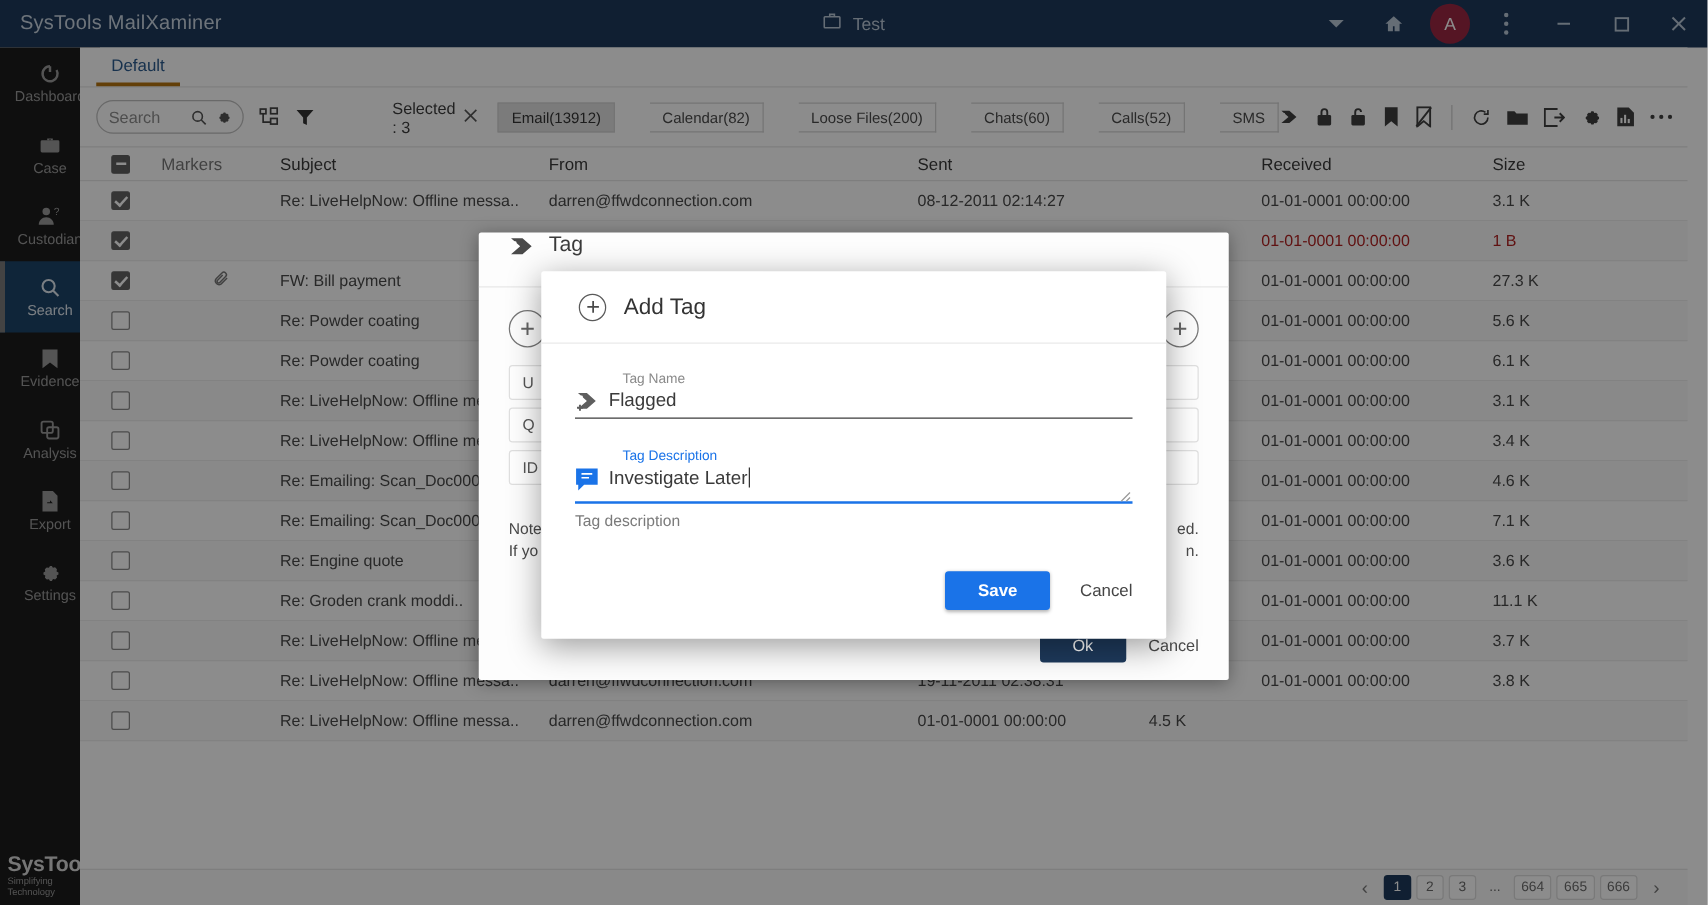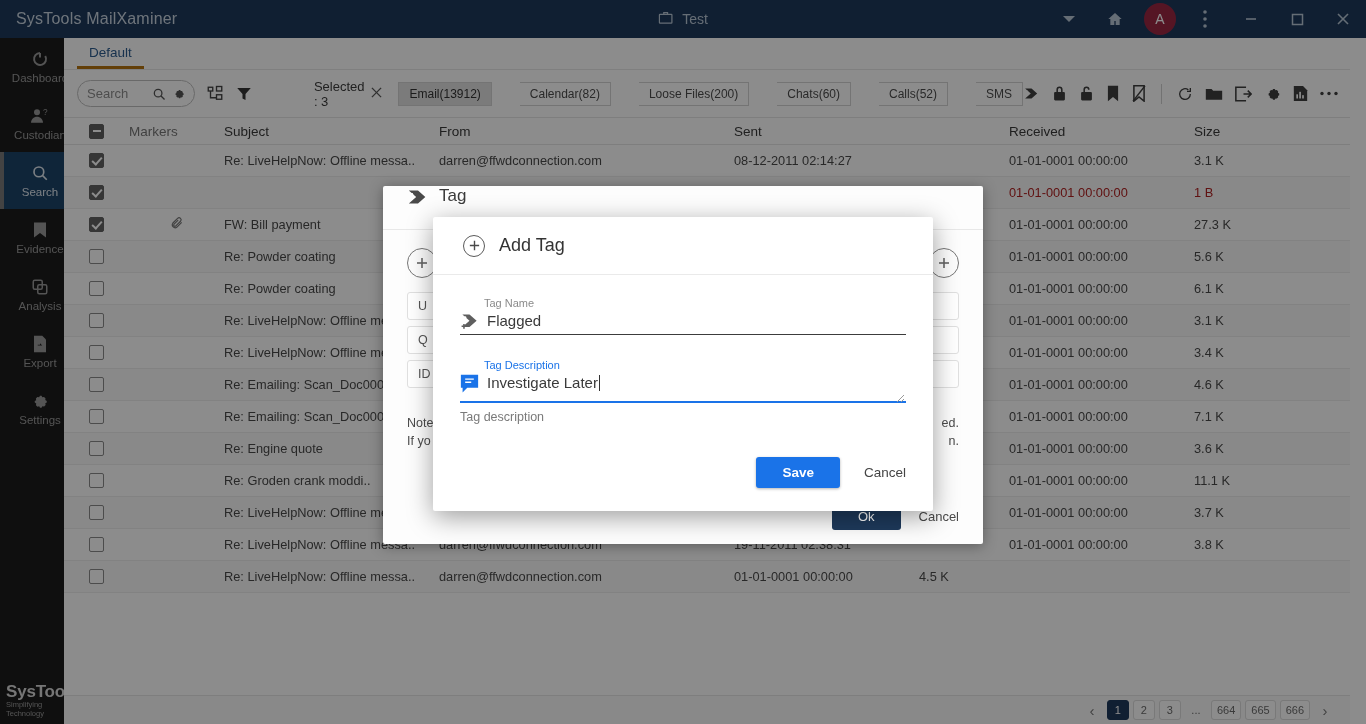--- a/index.html
+++ b/index.html
@@ -140,21 +140,21 @@
   
   .modal{
     position:absolute; left:433px; top:217px; width:500px; height:294px;
     background:#fff; box-shadow:0 6px 26px rgba(0,0,0,.38); border-radius:2px; overflow:hidden;
   }
   .m-head{ height:58px; display:flex; align-items:center; gap:14px; padding:0 30px; border-bottom:1px solid #eaeaea; }
   .m-head .t{ font-size:18px; color:#333; }
   .m-plus{ width:22px; height:22px; border-radius:50%; border:1.5px solid #5a5a5a; display:flex; align-items:center; justify-content:center; color:#4a4a4a; }
   .m-body{ padding:22px 27px 0 27px; }
   .field{ margin-bottom:4px; }
-  .f-label{ font-size:11px; color:#8a8a8a; margin-left:24px; }
+  .f-label{ font-size:11px; color:#8a8a8a; margin-left:38px; }
   .f-label.focus{ color:#1a73e8; }
   .f-row{ display:flex; align-items:flex-end; gap:8px; padding-bottom:3px; }
   .f-ico{ width:19px; height:22px; display:flex; align-items:flex-end; justify-content:center; flex:none;}
   .f-val{ font-size:15px; color:#3a3a3a; position:relative; line-height:20px; }
   .f-underline{ height:1px; background:#3c3c3c; }
   .f-underline.focus{ height:2px; background:#1a73e8; }
   .caret{ display:inline-block; width:1px; height:16px; background:#333; margin-left:1px; vertical-align:-3px; }
   .resize-grip{ position:absolute; right:1px; bottom:3px; width:9px; height:9px; }
   .hint{ font-size:12.5px; color:#7a7a7a; margin-top:7px; }
   .m-foot{ position:absolute; right:27px; bottom:23px; display:flex; align-items:center; gap:24px; }
@@ -221,20 +221,29 @@
       <span class="ico">
         <svg width="18" height="18" viewBox="0 0 24 24" fill="none" stroke="currentColor" stroke-width="2.6">
             <path d="M12 4a8 8 0 1 0 7 4"></path>
             <path d="M12 4v6"></path>
           </svg>
       </span>
       <span>Dashboard</span>
     </div>
     <div class="side-item">
       <span class="ico">
+        <svg width="18" height="18" viewBox="0 0 24 24" fill="currentColor">
+            <rect x="2" y="7" width="20" height="13" rx="1.5"></rect>
+            <path d="M9 7V5h6v2h-2V6h-2v1z"></path>
+          </svg>
+      </span>
+      <span>Case</span>
+    </div>
+    <div class="side-item">
+      <span class="ico">
         <svg width="20" height="18" viewBox="0 0 26 24" fill="currentColor">
           <circle cx="9" cy="7" r="4"></circle>
             <path d="M1 21c0-4.4 3.6-8 8-8s8 3.6 8 8z"></path>
           <text x="17" y="11" font-size="11" fill="currentColor" font-family="sans-serif">?</text>
         </svg>
       </span>
       <span>Custodian</span>
     </div>
     <div class="side-item active">
       <span class="ico">

